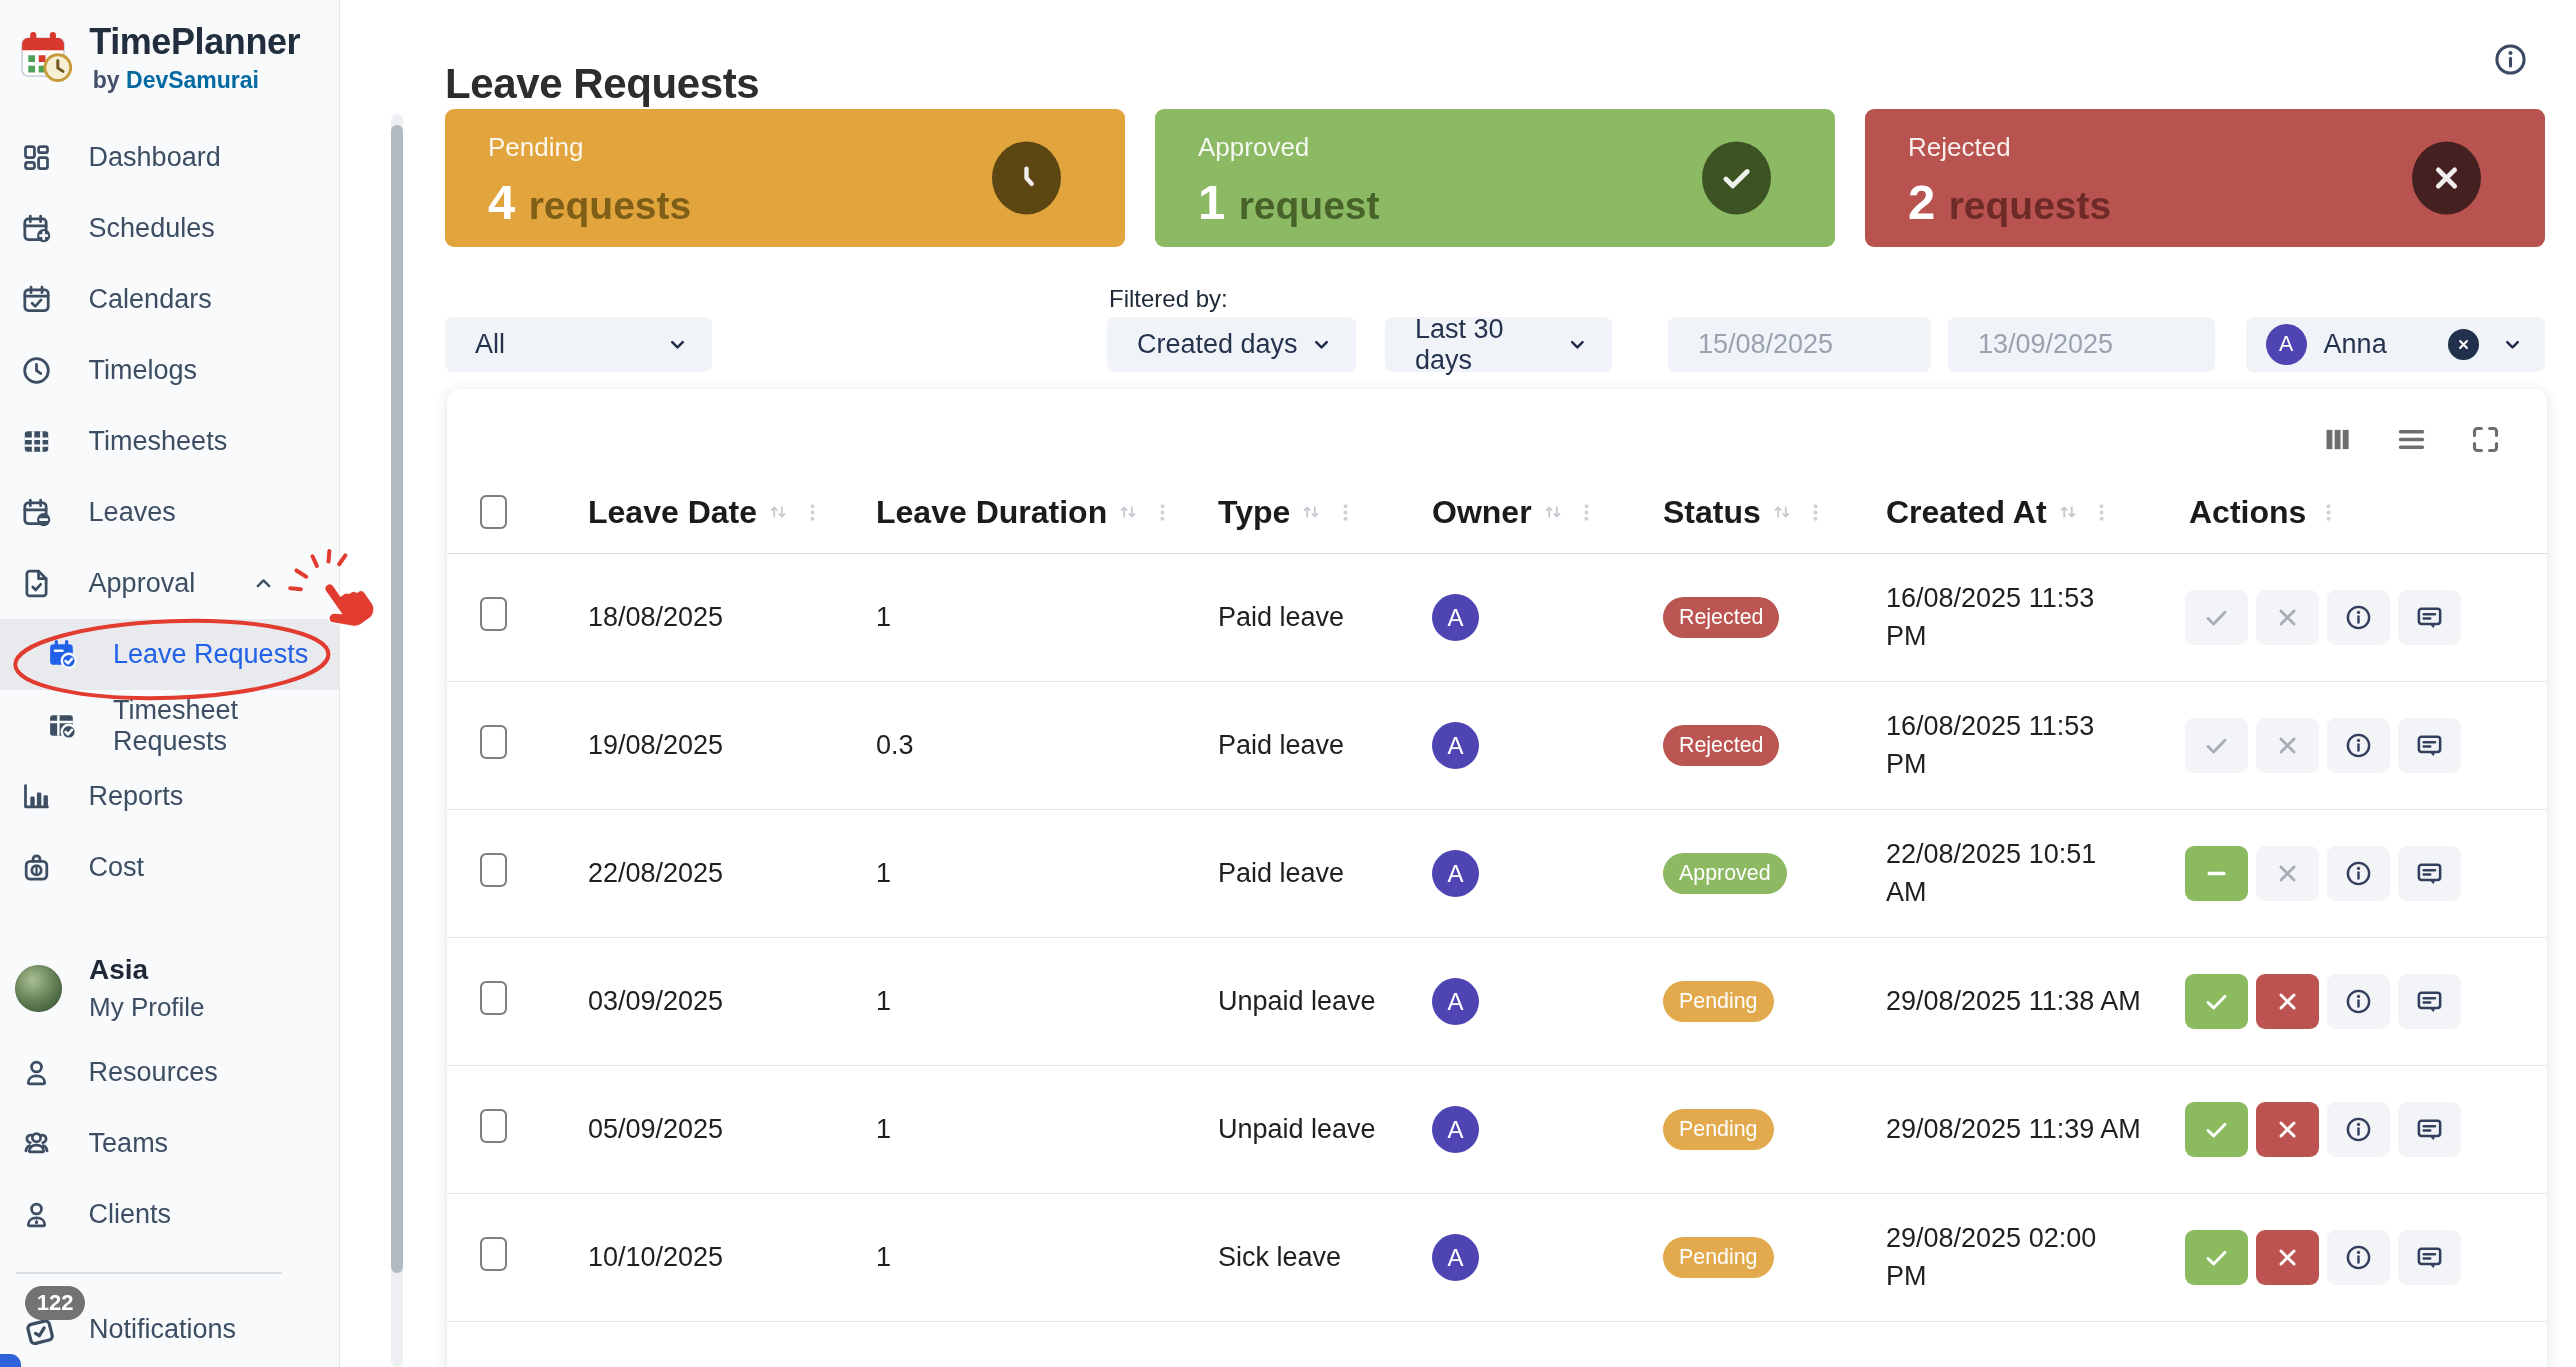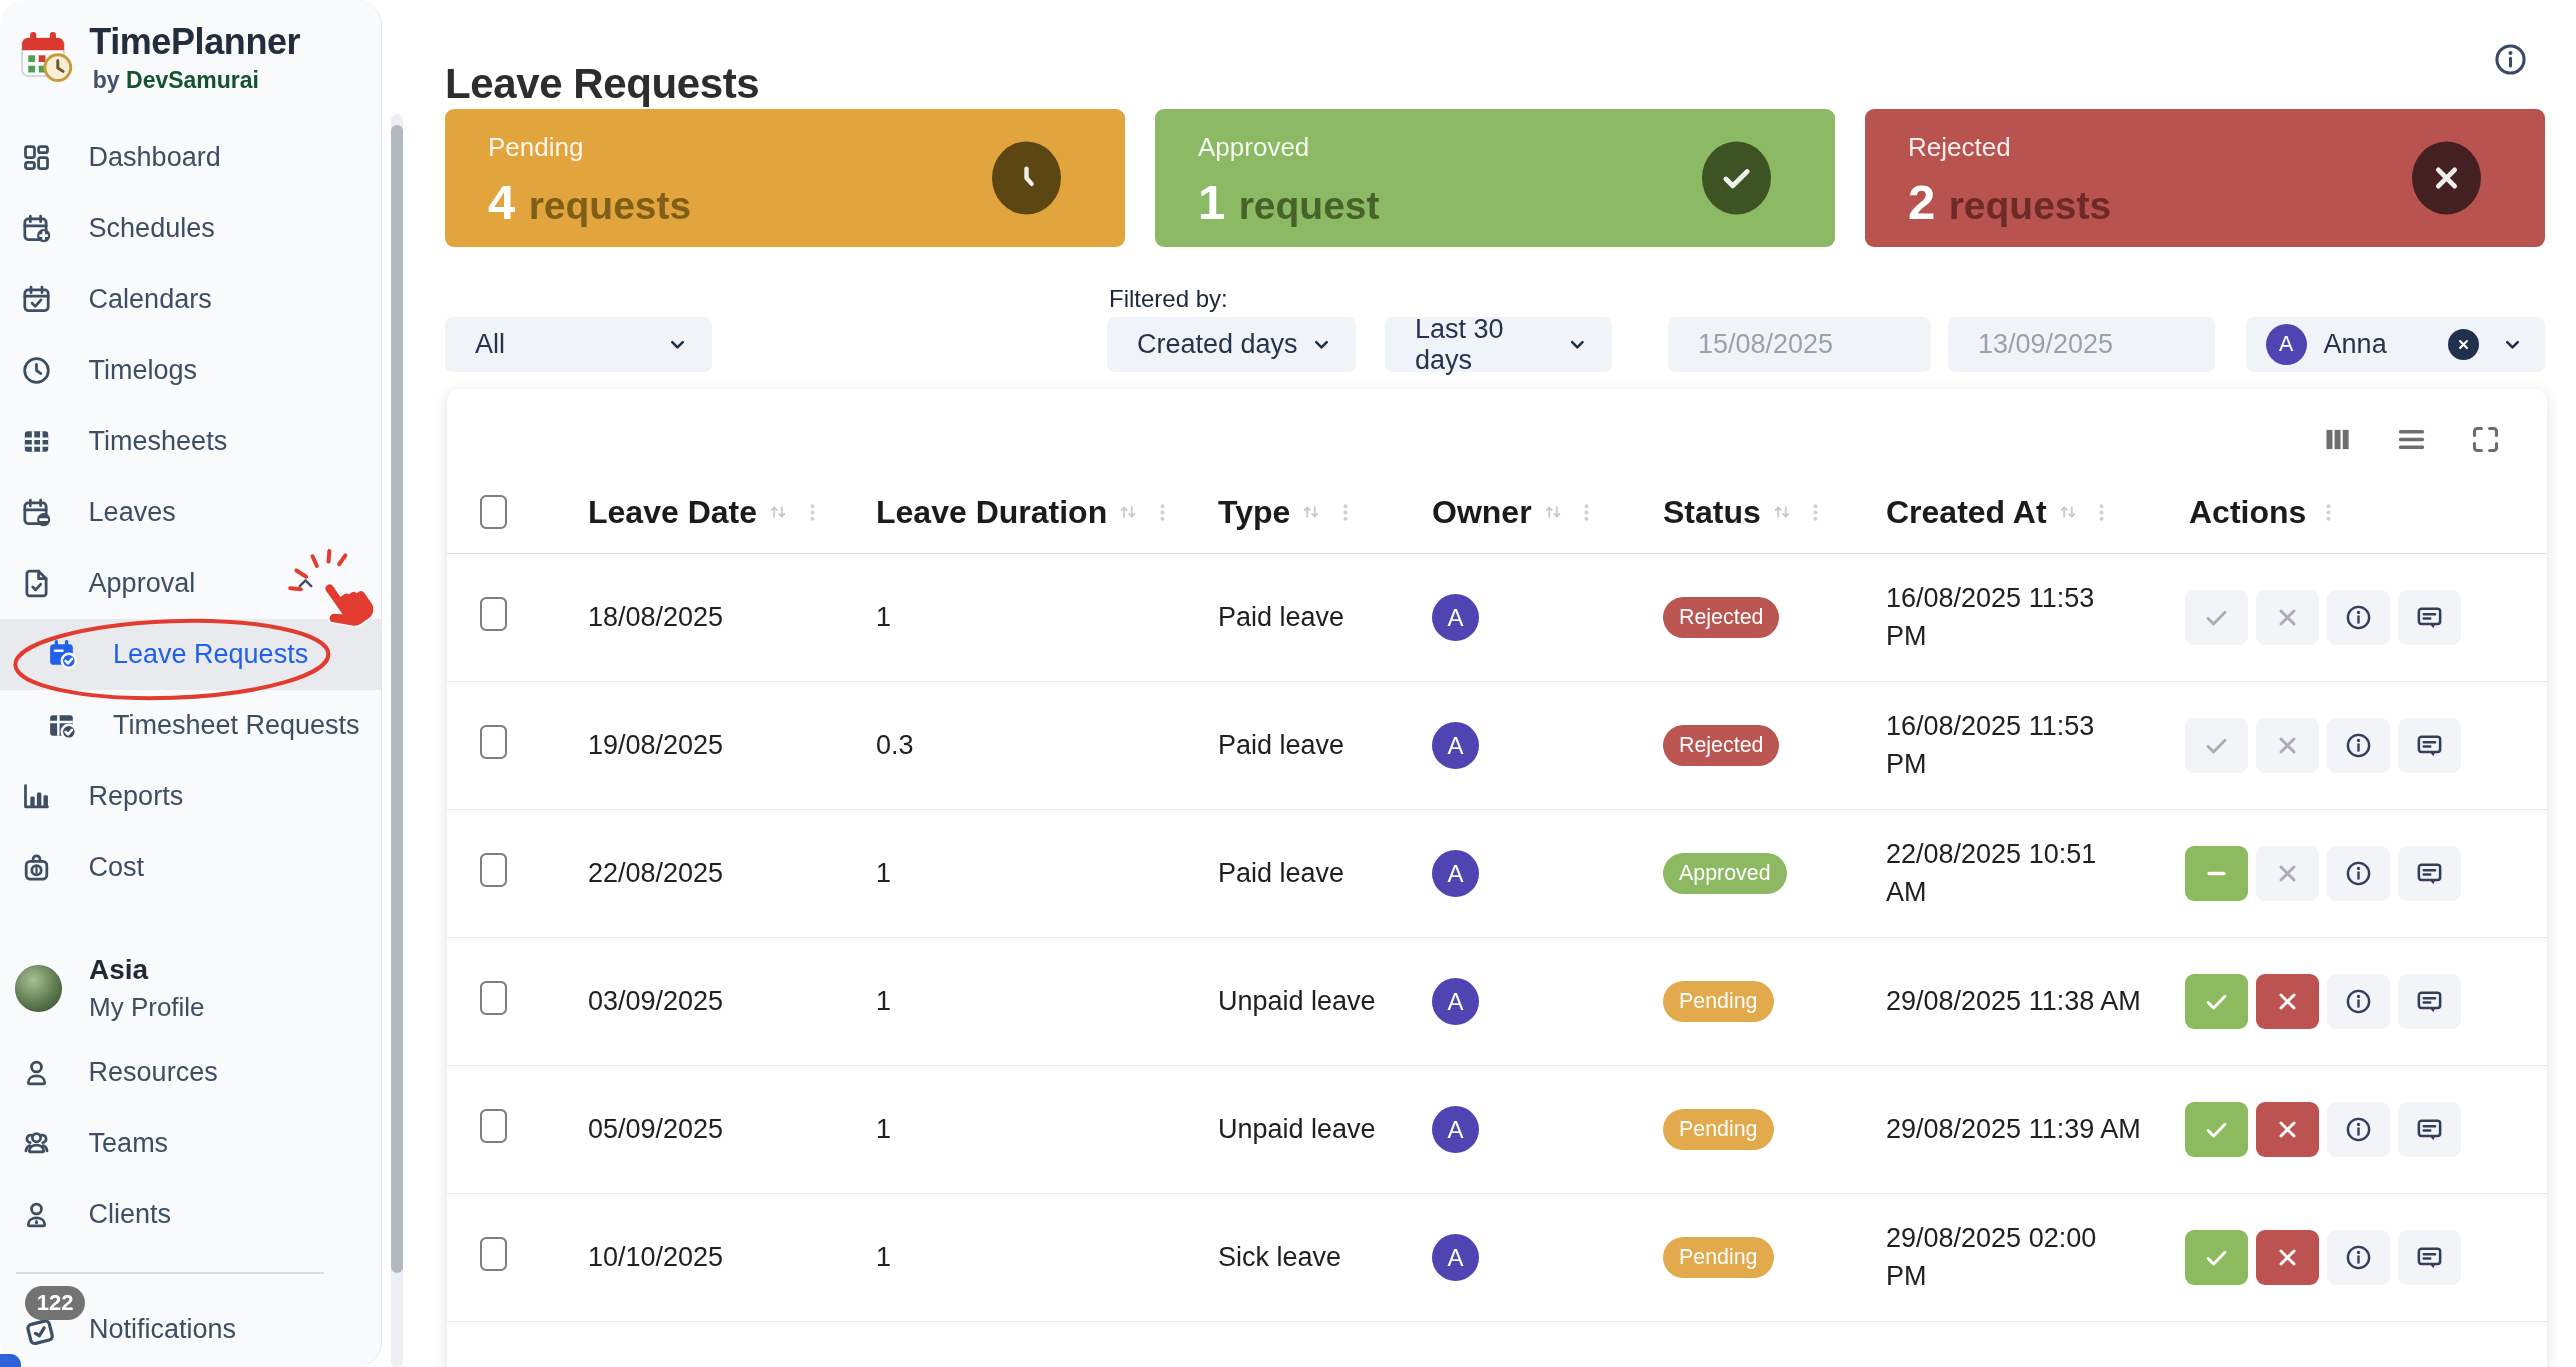--- a/index.html
+++ b/index.html
@@ -1,29 +1,29 @@
 <!DOCTYPE html>
 <html style="font-size:14.2px"><head>
 <meta charset="utf-8">
 <style>
   html,body{margin:0;padding:0;background:#fff;}
   .page{position:relative;width:2576px;height:1367px;overflow:hidden;background:#ffffff;
         font-family:"Liberation Sans",sans-serif;color:#222;}
   svg{display:block;}
 
   
-  .sidebar{position:absolute;left:0;top:0;width:382px;height:1367px;background:#f8fafc;
-           border-right:0.9px solid #e3e6ea;box-sizing:border-box;border-radius:25px;}
+  .sidebar{position:absolute;left:0;top:0;width:340px;height:1367px;background:#f8fafc;
+           border-right:0.9px solid #e3e6ea;box-sizing:border-box;}
   .logo-row{display:flex;align-items:flex-start;padding:21.4px 0 0 16px;height:101px;}
   .logo{width:59px;height:59px;margin-top:5.3px;}
   .logo svg{width:100%;height:100%;}
   .logo-text{margin-left:14.2px;}
   .app-name{font-size:36px;font-weight:bold;color:#222d3d;letter-spacing:-0.4px;}
   .byline{font-size:23px;font-weight:bold;color:#44506a;margin-top:3.6px;margin-left:3.6px;}
-  .byline .brand{color:#14532d;}
+  .byline .brand{color:#0369a1;}
   .nav-item{height:71px;display:flex;align-items:center;padding-left:19.6px;color:#3d4e63;
             font-size:27px;cursor:pointer;position:relative;}
   .nav-item .nicon{width:33px;height:33px;margin-right:36px;flex:0 0 auto;}
   .nav-item .nicon svg{width:100%;height:100%;}
   .nav-item.child{padding-left:46px;}
   .nav-item.child .nicon{margin-right:34px;}
   .nav-item.active{background:#e8eaee;}
   .chev{width:23px;height:23px;margin-left:auto;margin-right:64px;color:#3d4e63;}
   .chev svg{width:100%;height:100%;}
   .profile{display:flex;align-items:center;padding-left:15px;margin-top:52px;height:66px;cursor:pointer;}

